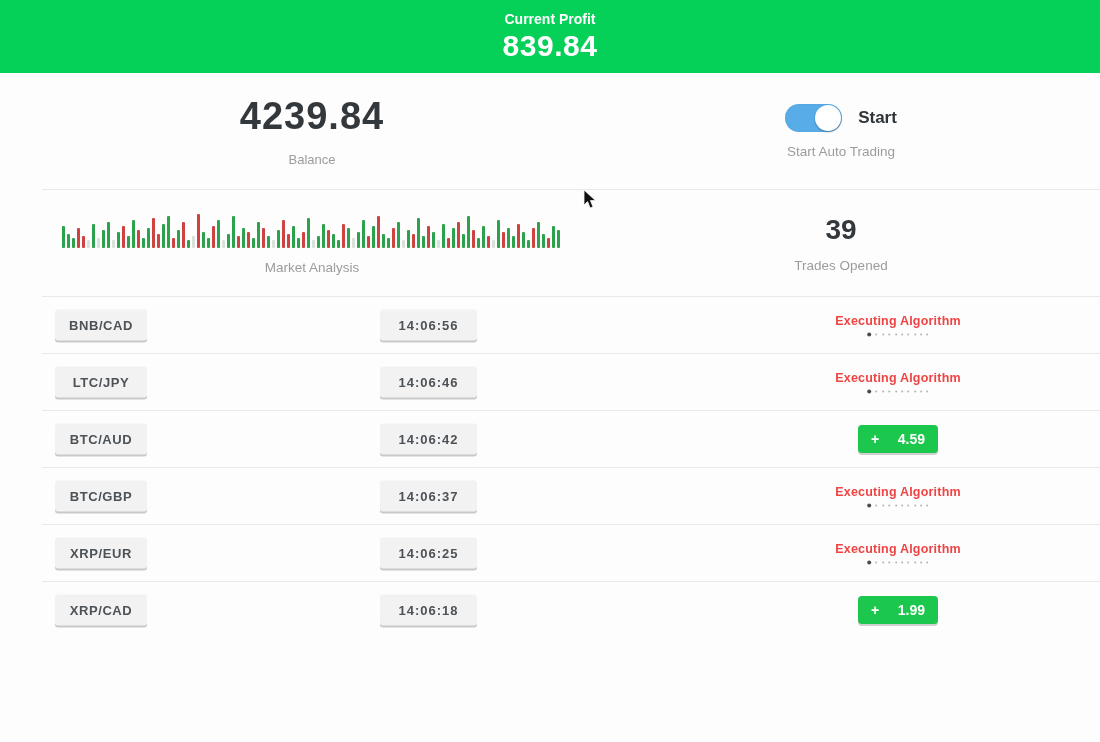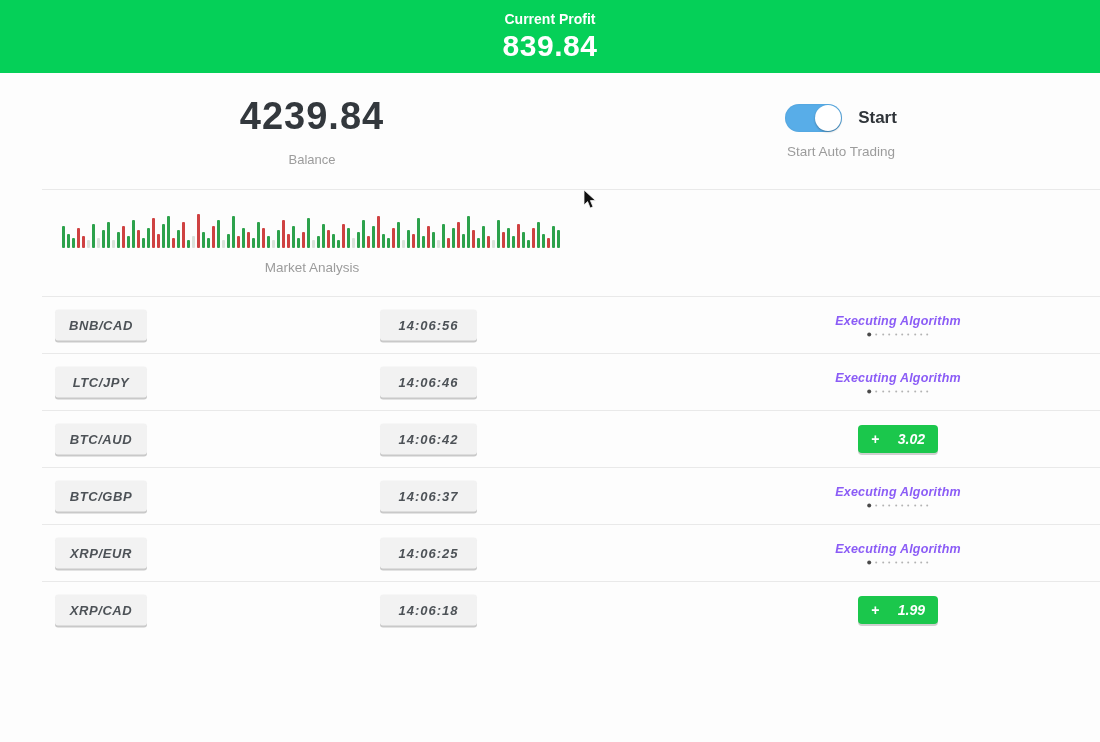--- a/index.html
+++ b/index.html
@@ -37,32 +37,32 @@
     border-radius:50%; background:#fff; box-shadow:0 1px 2px rgba(0,0,0,.3); }
   .toggle-label { font-size:17px; font-weight:bold; color:#2f3439; margin-left:16px; }
   .trades-count { font-size:28px; font-weight:bold; color:#33383d; }
   .divider { margin-left:42px; border-top:1px solid #e9e9e9; }
 
   
   .bars { display:flex; align-items:flex-end; height:36px; }
   .bar { width:3px; margin-right:2px; border-radius:1px; }
 
   
-  .trade-row { position:relative; height:57px;font-style:italic; }
+  .trade-row { position:relative; height:57px; }
   .trade-row::before { content:''; position:absolute; top:0; left:42px; right:0;
     border-top:1px solid #e9e9e9; }
   .pill { position:absolute; top:50%; transform:translateY(-50%);
     background:#f2f2f2; border-radius:3px; box-shadow:0 2px 0 #c9c9c9;
     font-size:13px; font-weight:bold; color:#4d5257; letter-spacing:.6px;
     padding:8px 0; text-align:center; }
   .pill.pair { left:55px; width:92px; }
   .pill.time { left:380px; width:97px; letter-spacing:1px; }
   .status { position:absolute; left:898px; top:50%;
     transform:translate(-50%,-50%); text-align:center; }
-  .exec-label { font-size:12.5px; font-weight:bold; color:#8b5cf6; letter-spacing:.2px;
+  .exec-label { font-size:12.5px; font-weight:bold; color:#ef4444; letter-spacing:.2px;
     white-space:nowrap; }
   .dots { display:flex; align-items:center; justify-content:center; margin-top:5px; }
   .dot { width:2px; height:2px; border-radius:50%; background:#b3b3b3; margin:0 2.2px; }
   .dot.big { width:4px; height:4px; background:#4a4a4a; }
   .result-badge { width:80px; padding:6px 13px; border-radius:4px; display:flex;
     justify-content:space-between; align-items:center; color:#fff; font-size:14px;
     font-weight:bold; box-shadow:0 2px 0 rgba(0,0,0,.18); }
   .result-badge.profit { background:#1bc74c; }
   .result-badge.loss { background:#d11146; }
 
@@ -197,20 +197,24 @@
             <div class="bar" style="height: 8px; background: rgb(45, 162, 76);"></div>
             <div class="bar" style="height: 20px; background: rgb(207, 66, 66);"></div>
             <div class="bar" style="height: 26px; background: rgb(45, 162, 76);"></div>
             <div class="bar" style="height: 14px; background: rgb(45, 162, 76);"></div>
             <div class="bar" style="height: 10px; background: rgb(207, 66, 66);"></div>
             <div class="bar" style="height: 22px; background: rgb(45, 162, 76);"></div>
             <div class="bar" style="height: 18px; background: rgb(45, 162, 76);"></div>
           </div>
         <div class="sub-label">Market Analysis</div>
       </div>
+      <div class="col-right">
+        <div class="trades-count">39</div>
+        <div class="sub-label">Trades Opened</div>
+      </div>
     </div>
 
     <div id="trades-table">
         <div class="trade-row">
           <div class="pill pair">BNB/CAD</div>
           <div class="pill time">14:06:56</div>
           <div class="status">
             <div class="exec-label">Executing Algorithm</div>
             <div class="dots">
               <span class="dot big"></span>
@@ -244,21 +248,21 @@
               <span class="dot"></span>
             </div>
           </div>
         </div>
         <div class="trade-row">
           <div class="pill pair">BTC/AUD</div>
           <div class="pill time">14:06:42</div>
           <div class="status">
             <div class="result-badge profit">
               <span>+</span>
-              <span>3.02</span>
+              <span>4.59</span>
             </div>
           </div>
         </div>
         <div class="trade-row">
           <div class="pill pair">BTC/GBP</div>
           <div class="pill time">14:06:37</div>
           <div class="status">
             <div class="exec-label">Executing Algorithm</div>
             <div class="dots">
               <span class="dot big"></span>

